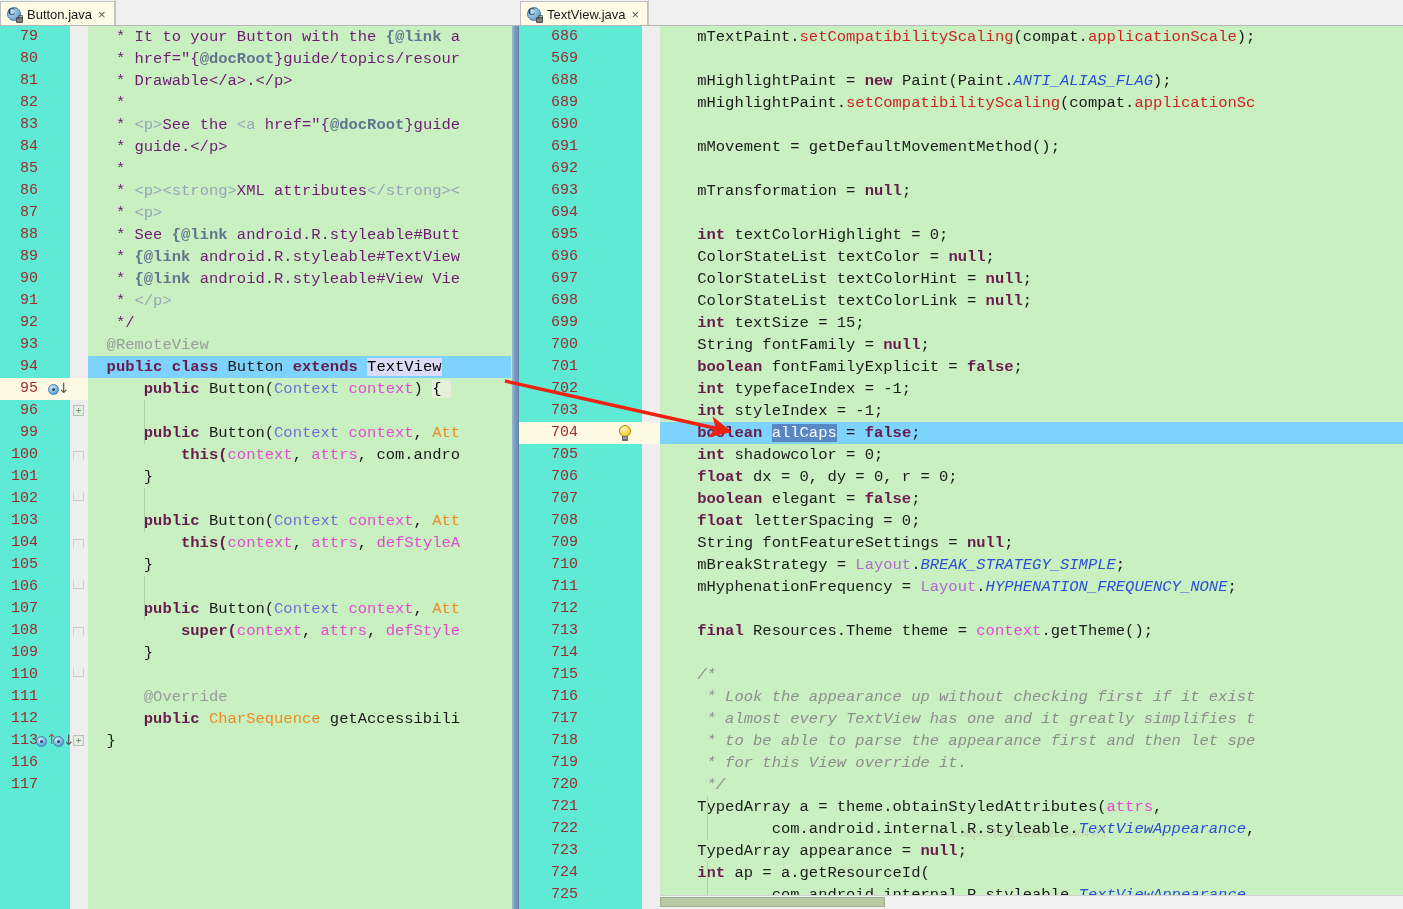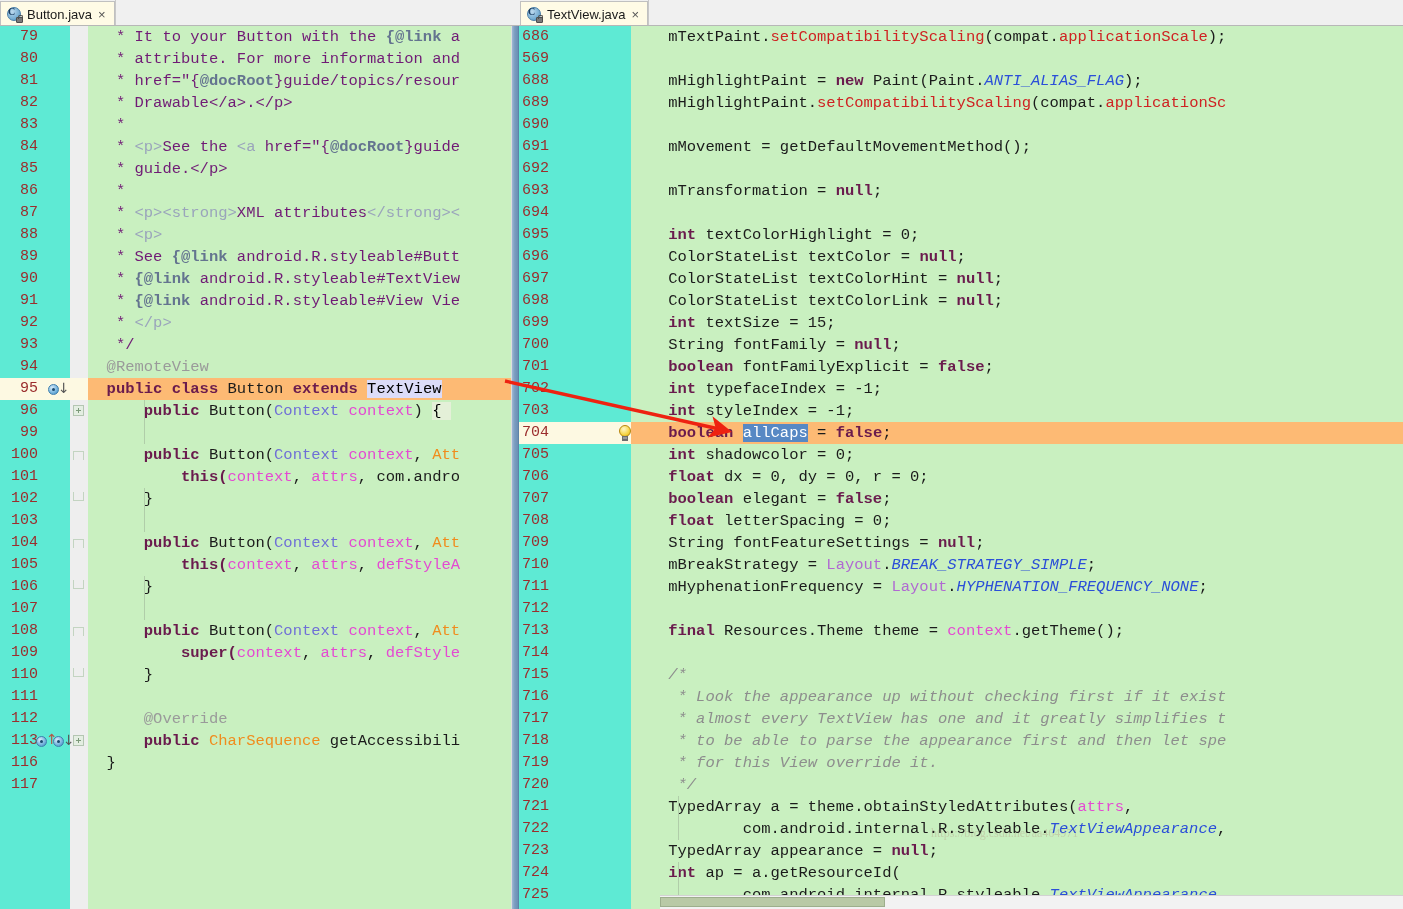--- a/index.html
+++ b/index.html
@@ -121,21 +121,21 @@
     background: #c9f0c0;
     overflow: hidden;
   }
   .gutter {
     flex: 0 0 auto;
     background: #5eead4;
     position: relative;
     user-select: none;
   }
   #pane-left .gutter  { width: 88px; }
-  #pane-right .gutter { width: 120px; }
+  #pane-right .gutter { width: 149px; }
 
   .codearea {
     flex: 1 1 auto;
     position: relative;
     background: #c9f0c0;
     overflow: hidden;
   }
 
   .row {
     position: relative;
@@ -145,21 +145,21 @@
     font-family: "Liberation Mono", monospace;
     font-size: 15.5px;
   }
   .gutter .row {
     text-align: right;
     color: #9b2d2d;
     font-size: 15px;
     padding-right: 0;
   }
   .gutter .row.cur { background: #fdf9e2; }
-  .codearea .row.cur { background: #fdba74; font-family: Liberation Mono, monospace; }
+  .codearea .row.cur { background: #7dd3fc; font-family: Liberation Mono, monospace; }
 
   .ln {
     position: absolute;
     right: 0;
     top: 0;
     width: 100%;
     text-align: right;
     box-sizing: border-box;
   }
   #pane-left .ln  { padding-right: 50px; }
@@ -411,21 +411,20 @@
             <span class="ovr-dot" style="left:0px"></span>
             <span style="position:absolute;left:10px;top:-2px;color:#b05a4a;font-size:14px;font-family:'DejaVu Sans',sans-serif">↑</span>
             <span class="ovr-dot" style="left:17px"></span>
             <span style="position:absolute;left:27px;top:-1px;color:#555;font-size:14px;font-family:'DejaVu Sans',sans-serif">↓</span>
           </div>
           <div class="row"><span class="ln">116</span></div>
           <div class="row"><span class="ln">117</span></div>
         </div>
       <div class="codearea" id="code-left">
           <div class="row"><span class="plain">   </span><span class="jdoc">* It to your Button with the </span><span class="jdocb">{@link </span><span class="jdoc">a</span></div>
-          <div class="row"><span class="plain">   </span><span class="jdoc">* attribute. For more information and</span></div>
           <div class="row"><span class="plain">   </span><span class="jdoc">* href="{</span><span class="jdocb">@docRoot</span><span class="jdoc">}guide/topics/resour</span></div>
           <div class="row"><span class="plain">   </span><span class="jdoc">* Drawable&lt;/a&gt;.&lt;/p&gt;</span></div>
           <div class="row"><span class="plain">   </span><span class="jdoc">*</span></div>
           <div class="row"><span class="plain">   </span><span class="jdoc">* </span><span class="jdoctag">&lt;p&gt;</span><span class="jdoc">See the </span><span class="jdoctag">&lt;a </span><span class="jdoc">href="{</span><span class="jdocb">@docRoot</span><span class="jdoc">}guide</span></div>
           <div class="row"><span class="plain">   </span><span class="jdoc">* guide.&lt;/p&gt;</span></div>
           <div class="row"><span class="plain">   </span><span class="jdoc">*</span></div>
           <div class="row"><span class="plain">   </span><span class="jdoc">* </span><span class="jdoctag">&lt;p&gt;&lt;strong&gt;</span><span class="jdoc">XML attributes</span><span class="jdoctag">&lt;/strong&gt;&lt;</span></div>
           <div class="row"><span class="plain">   </span><span class="jdoc">* </span><span class="jdoctag">&lt;p&gt;</span></div>
           <div class="row"><span class="plain">   </span><span class="jdoc">* See </span><span class="jdocb">{@link </span><span class="jdoc">android.R.styleable#Butt</span></div>
           <div class="row"><span class="plain">   </span><span class="jdoc">* </span><span class="jdocb">{@link </span><span class="jdoc">android.R.styleable#TextView</span></div>

